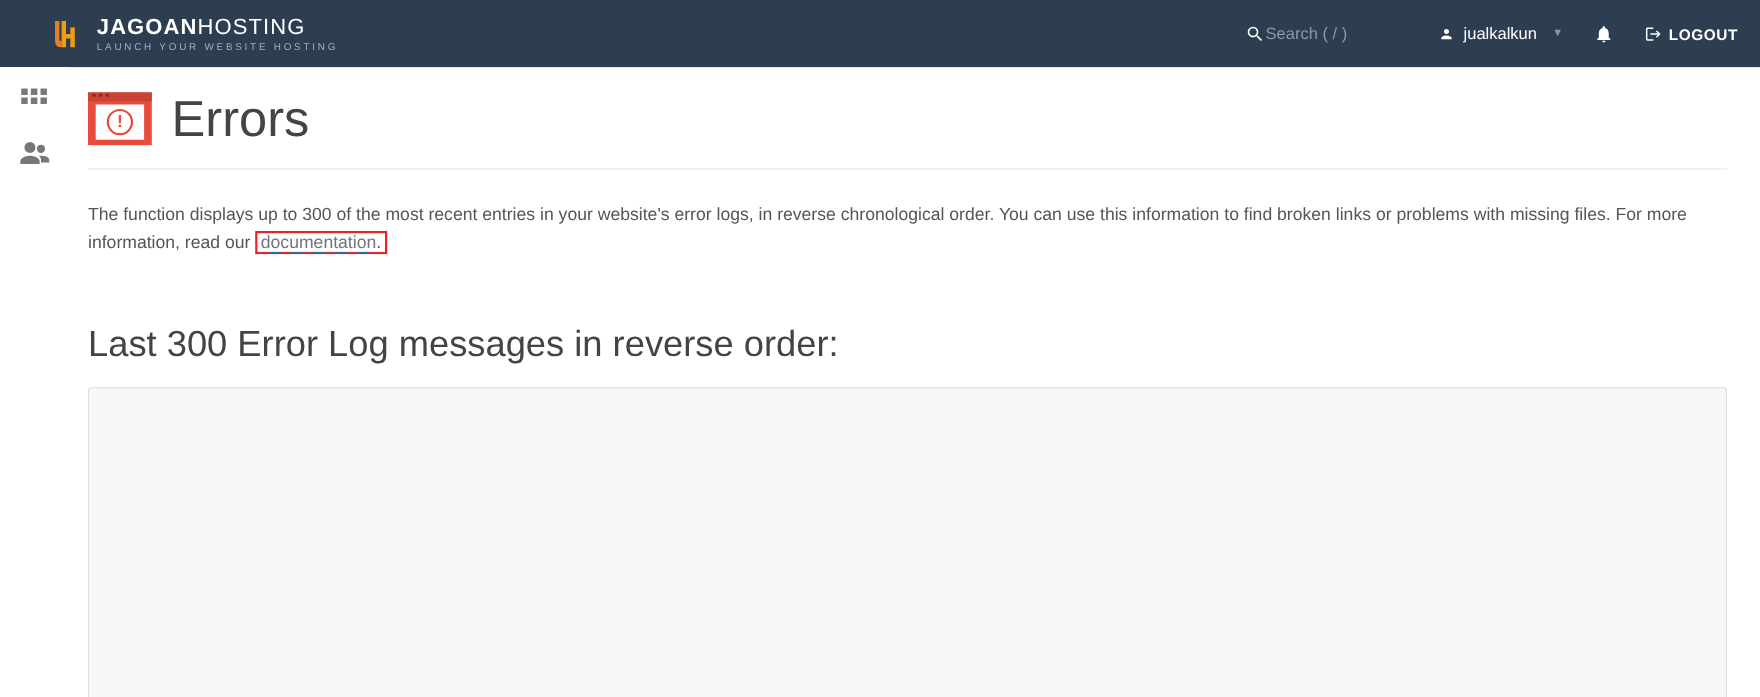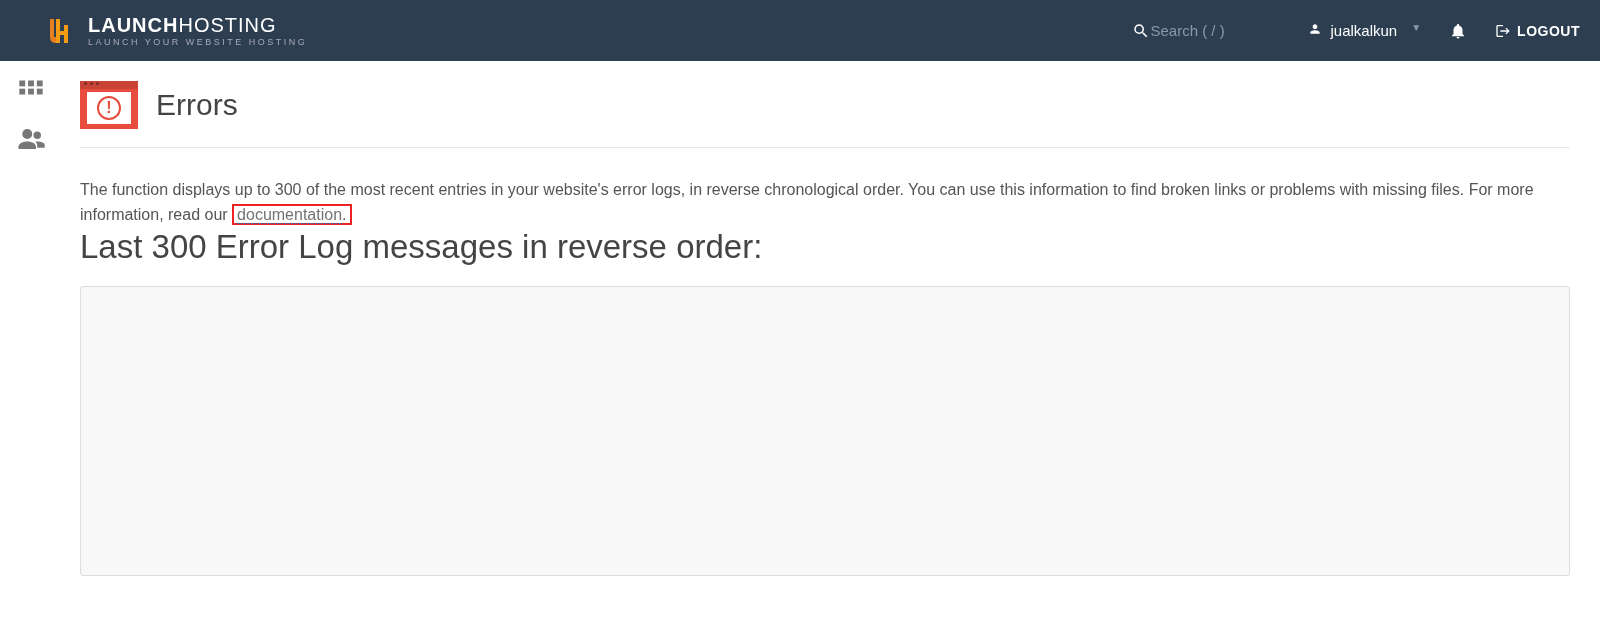--- a/index.html
+++ b/index.html
@@ -24,21 +24,21 @@
     
     .header-right { margin-left: auto; display: flex; align-items: center; gap: 28px; }
     .search-wrap { display: flex; align-items: center; }
     .search-icon { width: 18px; height: 18px; }
     .search-input {
       background: transparent; border: none; color: #8a99a8;
       font-size: 15px; outline: none; width: 130px;
     }
     .search-input::placeholder { color: #8a99a8; }
     
-    .user-wrap { display: flex; align-items: flex-start; gap: 8px; cursor: pointer; }
+    .user-wrap { display: flex; align-items: center; gap: 8px; cursor: pointer; }
     .user-icon { width: 14px; height: 14px; }
     .user-name { font-size: 15px; }
     .caret-down { font-size: 10px; color: #8a99a8; margin-left: 6px; }
     
     .bell-icon { width: 18px; height: 18px; cursor: pointer; }
     
     .logout-btn { display: flex; align-items: center; gap: 6px; cursor: pointer; font-size: 14px; font-weight: 600; letter-spacing: 0.5px; justify-content: space-between; }
     .logout-icon { width: 16px; height: 16px; }
     
     .body-layout { display: flex; }
@@ -64,52 +64,52 @@
     .page-icon-dots span { width: 3px; height: 3px; background: #7a2a21; border-radius: 50%; }
     .page-icon-inner {
       width: 44px; height: 32px; background: #fff; margin-top: 6px;
       display: flex; align-items: center; justify-content: center;
     }
     .warn-circle {
       width: 24px; height: 24px; border: 2.5px solid #e84c3d; border-radius: 50%;
       display: flex; align-items: center; justify-content: center;
       color: #e84c3d; font-weight: 700; font-size: 16px;
     }
-    .page-title { font-size: 30px; font-weight: 300; color: #444; }
+    .page-title { font-size: 46px; font-weight: 300; color: #444; }
     
     .description { margin-top: 30px; font-size: 16px; color: #555; line-height: 1.55; }
     .doc-link {
       color: #737373; border-bottom: 1px dotted #0077cc; cursor: pointer;
       text-decoration: none;
     }
     .highlight-box {
       border: 2px solid #e22; padding: 0 3px; display: inline;
     }
     
-    .section-heading { font-size: 33px; font-weight: 300; color: #444; }
+    .section-heading { margin-top: 60px; font-size: 33px; font-weight: 300; color: #444; }
     
     .log-box {
       margin-top: 20px; border: 1px solid #ddd; border-radius: 3px;
       background: #f8f8f8; min-height: 290px;
     }
   </style>
 </head>
 <body>
 
 <div class="header">
   <div class="logo-block">
     <div class="logo-mark">
       <svg viewBox="0 0 40 40">
         <path d="M10 8 L10 26 Q10 32 16 32 L16 26 L14 26 L14 8 Z" fill="#e67e22"></path>
         <path d="M20 8 L20 20 L24 20 L24 14 L28 14 L28 32 L24 32 L24 24 L20 24 L20 32 L16 32 L16 8 Z" fill="#f39c12"></path>
       </svg>
     </div>
     <div class="logo-text">
       <div class="logo-main">
-        <span>LAUNCH</span><span class="light">HOSTING</span>
+        <span>JAGOAN</span><span class="light">HOSTING</span>
       </div>
       <div class="logo-tag">LAUNCH YOUR WEBSITE HOSTING</div>
     </div>
   </div>
 
   <div class="header-right">
     <div class="search-wrap">
       <span class="search-icon">
         <svg viewBox="0 0 24 24" fill="#fff">
             <path d="M15.5 14h-.79l-.28-.27A6.471 6.471 0 0 0 16 9.5 6.5 6.5 0 1 0 9.5 16c1.61 0 3.09-.59 4.23-1.57l.27.28v.79l5 4.99L20.49 19l-4.99-5zm-6 0C7.01 14 5 11.99 5 9.5S7.01 5 9.5 5 14 7.01 14 9.5 11.99 14 9.5 14z"></path>

